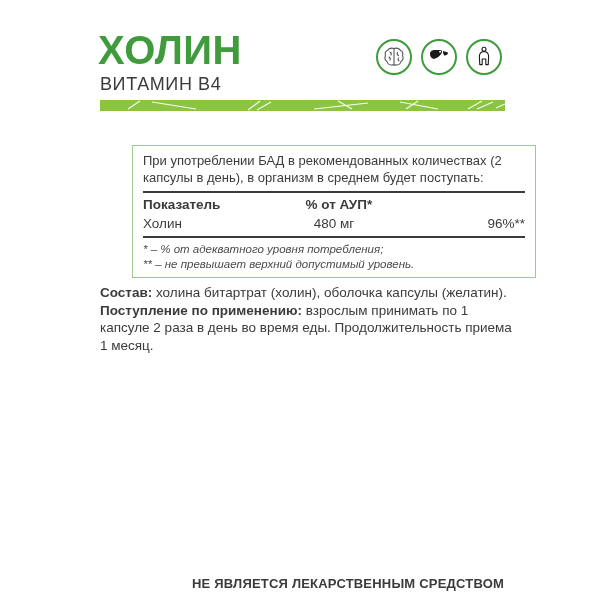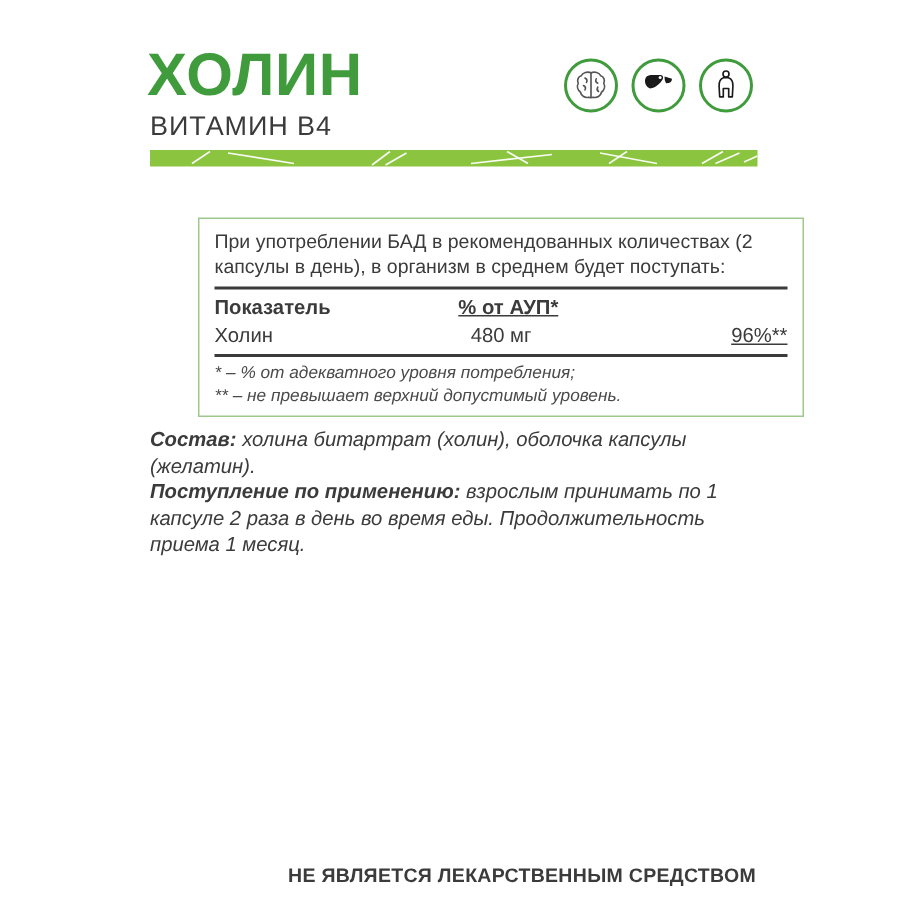--- a/index.html
+++ b/index.html
@@ -61,34 +61,34 @@
   }
   .facts-rule { border: none; border-top: 2px solid #3b3b3b; margin: 0; }
   .facts-row {
     display: flex; align-items: baseline;
     font-size: 13.5px; line-height: 19px;
   }
   .facts-row.header { font-weight: 700; padding-top: 2px; }
   .facts-row.data { padding-bottom: 3px; }
   .col-name  { width: 30%; text-align: left; }
   .col-dose  { width: 40%; text-align: center; }
-  .col-pct   { width: 30%; text-align: right; text-decoration: underline; }
+  .col-pct   { width: 30%; text-align: right; }
   .facts-notes { padding-top: 4px; }
   .facts-note {
     font-size: 11.5px; line-height: 14.5px;
     font-style: italic; color: #4a4a4a;
   }
 
   
   .info {
     position: absolute; left: 100px; top: 284px;
     width: 412px;
     font-size: 13.5px; line-height: 17.5px; color: #3b3b3b;
   }
-  .info p { margin: 0; font-style: italic; }
+  .info p { margin: 0; }
   .info b { font-weight: 700; }
 
   
   .disclaimer {
     position: absolute; left: 100px; top: 576px;
     width: 404px; text-align: right;
     font-size: 13px; font-weight: 700; letter-spacing: 0.2px;
     color: #3b3b3b;
   }
 </style>

